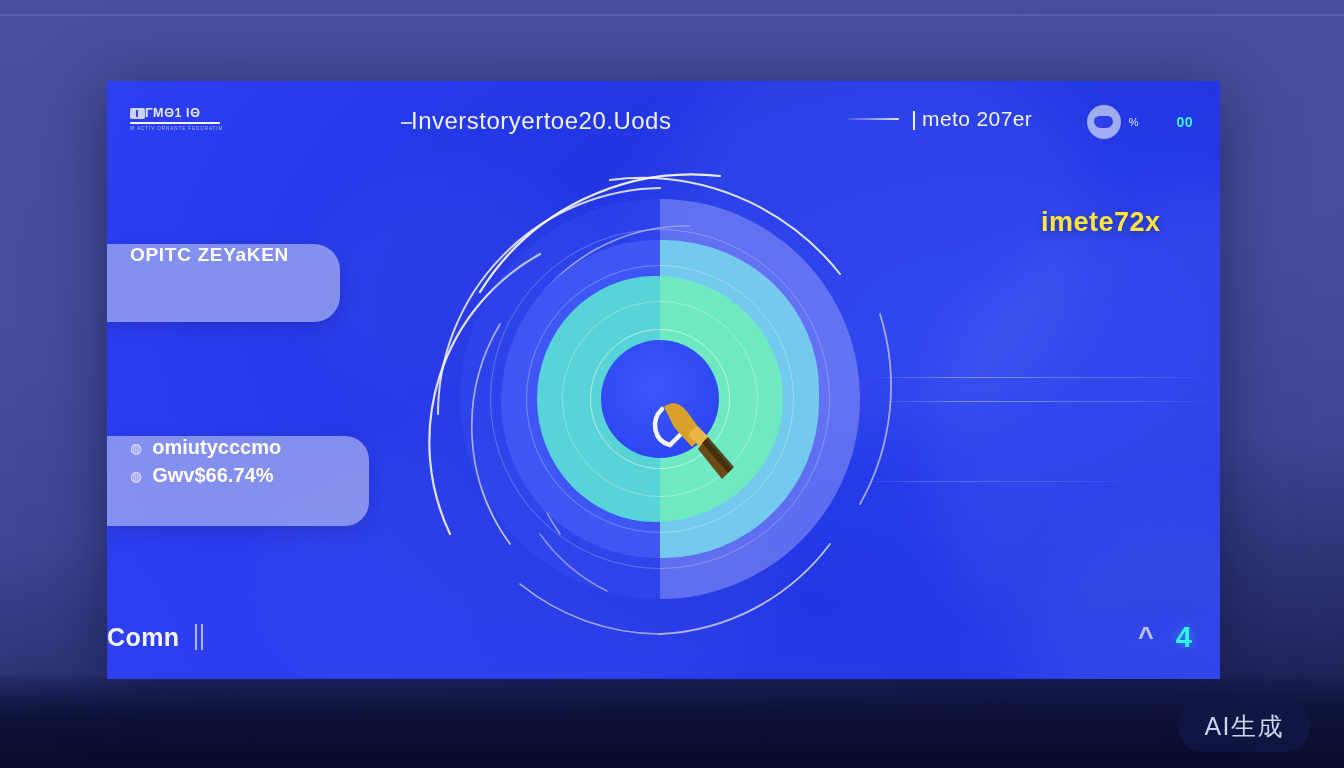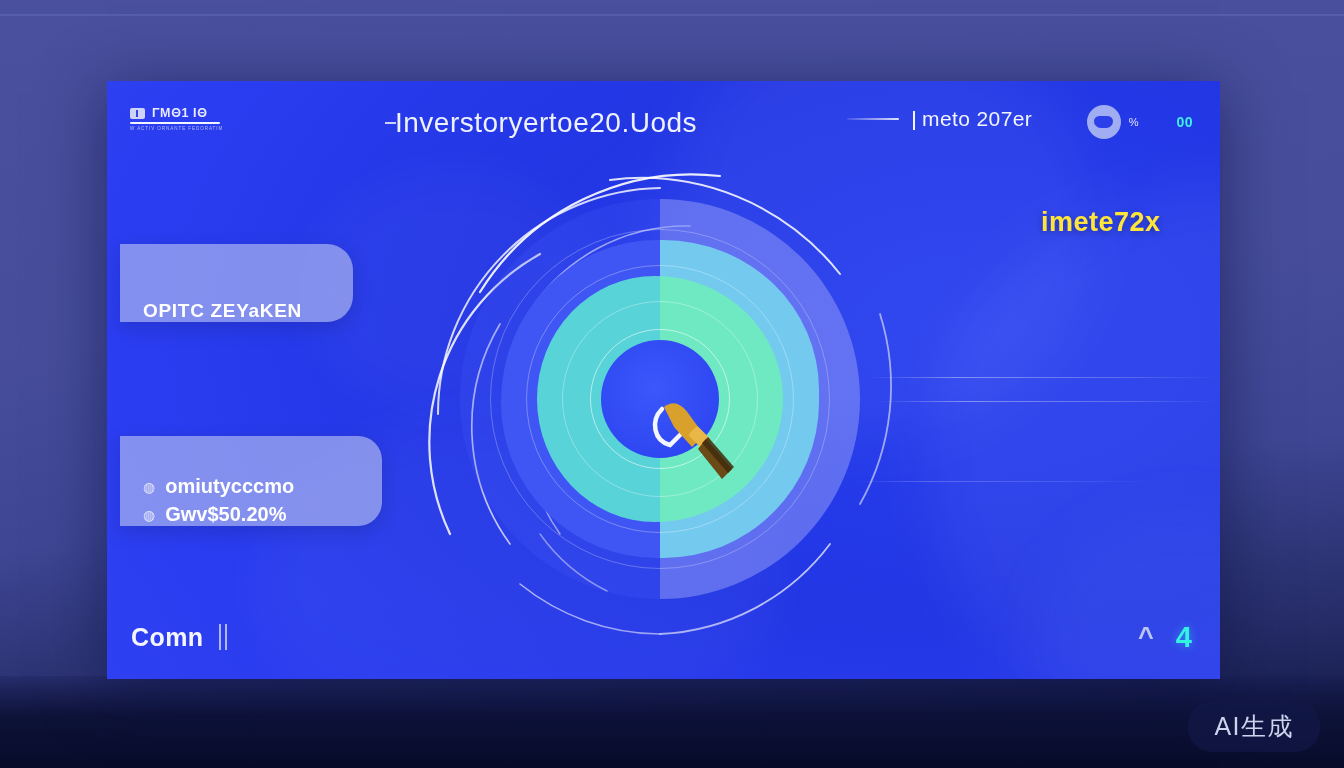--- a/index.html
+++ b/index.html
@@ -74,21 +74,21 @@
     left: 0; top: 0;
     width: 100%;
     height: 82px;
   }
   #brand {
     position: absolute;
     left: 23px;
     top: 25px;
     width: 92px;
   }
-  #brand-row { display: flex; align-items: center; gap: 7px; }
+  #brand-row { display: flex; align-items: center; }
   #brand-square {
     width: 15px; height: 11px;
     background: #cdd4f5;
     border-radius: 2px;
     position: relative;
     flex: 0 0 auto;
   }
   #brand-square::after {
     content: "";
     position: absolute;
@@ -115,23 +115,23 @@
     margin-top: 2px;
     font-size: 4.6px;
     letter-spacing: 0.9px;
     color: rgba(215,222,255,0.78);
     white-space: nowrap;
     filter: blur(0.3px);
   }
 
   #header-title {
     position: absolute;
-    left: 288px;
+    left: 304px;
     top: 26px;
-    font-size: 28px;
+    font-size: 24px;
     letter-spacing: 0.5px;
     color: #eef1ff;
     white-space: nowrap;
     filter: blur(0.45px);
   }
   #header-title::before {
     content: "";
     position: absolute;
     left: -10px; top: 15px;
     width: 11px; height: 2px;
@@ -198,25 +198,25 @@
     font-size: 14px;
     font-weight: 700;
     color: #3ff0e8;
     letter-spacing: 0.5px;
     margin-left: 30px;
   }
 
   
   .side-card {
     position: absolute;
-    left: 13px;
+    left: 0;
     background: rgba(205,214,238,0.55);
     display: flex;
     flex-direction: column;
-    justify-content: flex-end;
+    justify-content: flex-start;
     padding-left: 23px;
     box-shadow: 0 6px 18px rgba(20,26,90,0.22);
   }
   #card-primary {
     top: 163px;
     width: 233px;
     height: 78px;
     border-radius: 0 26px 26px 0;
   }
   #card-primary-label {
@@ -334,21 +334,20 @@
     width: 100%;
     height: 84px;
     display: flex;
     align-items: center;
     background: linear-gradient(180deg, rgba(40,58,240,0.0) 0%, rgba(44,60,238,0.30) 100%);
   }
   #bottom-left {
     display: flex;
     align-items: center;
     gap: 16px;
-    margin-left: 24px;
   }
   #bottom-brand {
     font-size: 25px;
     font-weight: 800;
     color: #f4f6ff;
     letter-spacing: 0.4px;
     filter: blur(0.35px);
   }
   #bottom-divider {
     display: flex;
@@ -384,21 +383,21 @@
     font-size: 29px;
     font-weight: 800;
     color: #34f2e2;
     line-height: 1;
     text-shadow: 0 0 10px rgba(52,242,226,0.45);
   }
 
   
   #watermark {
     position: absolute;
-    right: 24px;
+    right: 34px;
     bottom: 16px;
     padding: 9px 26px;
     border-radius: 24px;
     background: rgba(18,24,70,0.72);
     color: #cbd4ec;
     font-size: 25px;
     letter-spacing: 1.5px;
     filter: blur(0.25px);
   }
 </style>
@@ -454,21 +453,21 @@
       <div id="card-primary-label">OPITC ZEYaKEN</div>
     </div>
 
     <div class="side-card" id="card-secondary">
       <div class="card-line">
         <span class="card-bullet">◍</span>
         <span>omiutycccmo</span>
       </div>
       <div class="card-line">
         <span class="card-bullet">◍</span>
-        <span>Gwv$50.20%</span>
+        <span>Gwv$66.74%</span>
       </div>
     </div>
 
     <div id="radial">
 
       <svg id="arcs" viewBox="0 0 600 580">
         <g fill="none" stroke="#ffffff" stroke-linecap="round">
           <path d="M 90 420 A 215 215 0 0 1 180 140" stroke-width="2.2" opacity="0.85"></path>
           <path d="M 78 300 A 226 226 0 0 1 300 74" stroke-width="2.0" opacity="0.80"></path>
           <path d="M 120 178 A 250 250 0 0 1 360 62" stroke-width="2.2" opacity="0.90"></path>

